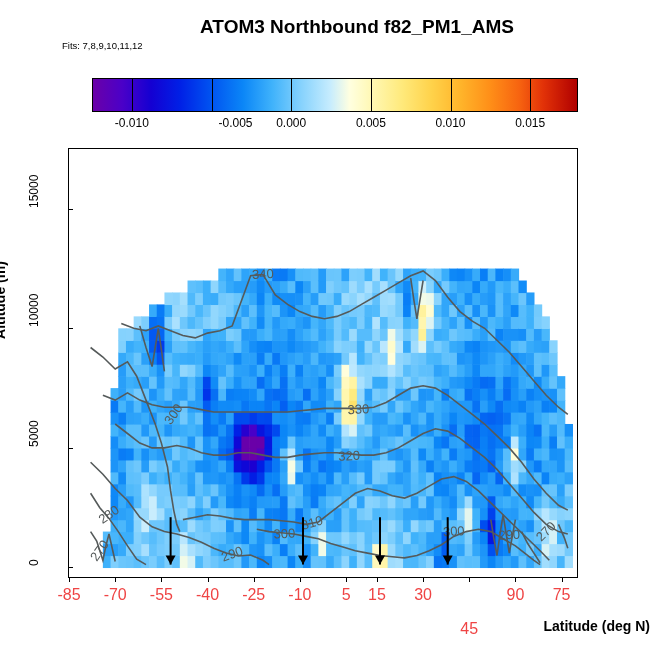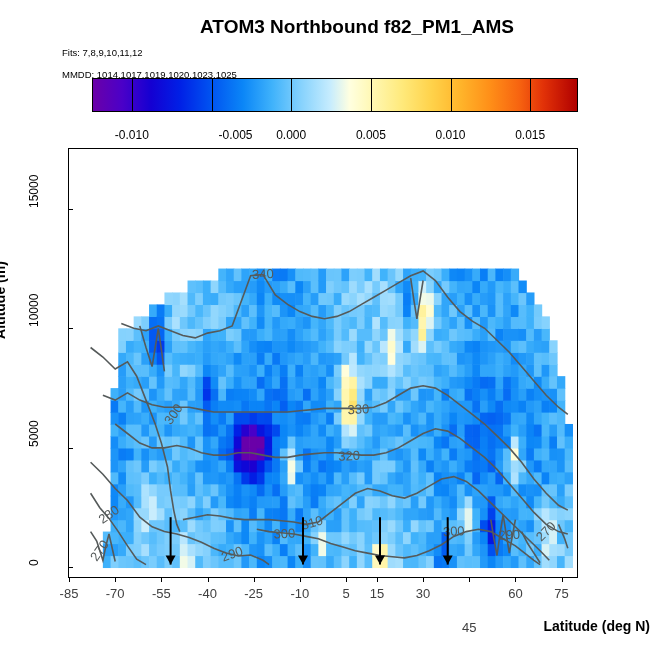--- a/index.html
+++ b/index.html
@@ -1,57 +1,56 @@
 <!DOCTYPE html>
 <html><head>
 <meta charset="utf-8">
 <style>
   html,body{margin:0;padding:0;}
   body{width:650px;height:650px;background:#ffffff;font-family:"Liberation Sans",sans-serif;overflow:hidden;}
   #root{position:relative;width:650px;height:650px;}
 
   .ttl{position:absolute;left:0;top:16px;width:650px;text-align:center;font-size:19px;font-weight:bold;color:#000;padding-left:32px;}
-  .note{position:absolute;font-size:9.5px;color:#000;white-space:nowrap;margin-top:7px;}
+  .note{position:absolute;font-size:9.5px;color:#000;white-space:nowrap;}
   .note.n1{left:62px;top:40px;}
   .note.n2{left:62px;top:62px;}
 
   
   #cbwrap{position:absolute;left:92px;top:78px;width:486px;height:34px;}
   #cbar{position:absolute;left:0;top:0;width:486px;height:34px;border:1px solid #000;box-sizing:border-box;
         background:linear-gradient(to right,
           #6a00a8 0%, #4b00c8 6%, #1400d2 12%, #0020e6 18%, #0050f0 24%,
           #0b86f7 31%, #3fb2fb 37%, #86d2fd 43%, #c6ecfe 49%,
           #ffffe0 53%, #fff7b0 58%, #ffe97a 64%, #ffd24a 70%,
           #ffb42a 76%, #ff8f18 82%, #f76410 88%, #e23208 93%, #b00000 100%);}
   #cbticks{position:absolute;left:0;top:0;width:486px;height:34px;}
   #cbticks i{position:absolute;top:0;width:1px;height:34px;background:#000;}
-  .cblabels{position:absolute;left:92px;top:128px;width:486px;height:16px;}
+  .cblabels{position:absolute;left:92px;top:116px;width:486px;height:16px;}
   .cblabels span{position:absolute;top:0;font-size:12px;color:#000;transform:translateX(-50%);white-space:nowrap;}
 
   
   #plot{position:absolute;left:68px;top:148px;width:510px;height:430px;border:1px solid #000;box-sizing:border-box;overflow:hidden;background:#fff;}
   #plot svg{position:absolute;left:0;top:0;}
 
   
   .xlab{position:absolute;left:0;top:618px;width:650px;text-align:right;font-size:14px;font-weight:bold;color:#000;}
   .ylab{position:absolute;left:0px;top:300px;font-size:14px;font-weight:bold;color:#000;transform:translate(-50%,-50%) rotate(-90deg);transform-origin:center;width:160px;text-align:center;}
 
-  .xtick{position:absolute;font-size:13px;color:#404040;transform:translateX(-50%);white-space:nowrap;}
+  .xtick{position:absolute;font-size:16px;color:#ef4444;transform:translateX(-50%);white-space:nowrap;}
   .xtickmark{position:absolute;width:1px;height:5px;background:#000;}
   .ytick{position:absolute;font-size:12px;color:#000;white-space:nowrap;transform-origin:center;}
   .ytickmark{position:absolute;height:1px;width:5px;background:#000;}
 </style>
 </head>
 <body>
 
 <div id="root">
 
   <div class="ttl">ATOM3 Northbound f82_PM1_AMS</div>
   <div class="note n1">Fits: 7,8,9,10,11,12</div>
-  <div class="note n2">MMDD: 1014,1017,1019,1020,1023,1025</div>
 
   <div id="cbwrap">
     <div id="cbar"></div>
     <div id="cbticks">
         <i style="left: 39.8px;"></i>
         <i style="left: 119.5px;"></i>
         <i style="left: 199.2px;"></i>
         <i style="left: 278.9px;"></i>
         <i style="left: 358.5px;"></i>
         <i style="left: 438.2px;"></i>
@@ -1561,21 +1560,21 @@
       <div class="xtick" style="left: 299.9px; top: 586px;">-10</div>
       <div class="xtickmark" style="left: 346.1px; top: 577px;"></div>
       <div class="xtick" style="left: 346.1px; top: 586px;">5</div>
       <div class="xtickmark" style="left: 376.9px; top: 577px;"></div>
       <div class="xtick" style="left: 376.9px; top: 586px;">15</div>
       <div class="xtickmark" style="left: 423.1px; top: 577px;"></div>
       <div class="xtick" style="left: 423.1px; top: 586px;">30</div>
       <div class="xtickmark" style="left: 469.2px; top: 577px;"></div>
       <div class="xtick" style="left: 469.2px; top: 620px;">45</div>
       <div class="xtickmark" style="left: 515.4px; top: 577px;"></div>
-      <div class="xtick" style="left: 515.4px; top: 586px;">60</div>
+      <div class="xtick" style="left: 515.4px; top: 586px;">90</div>
       <div class="xtickmark" style="left: 561.6px; top: 577px;"></div>
       <div class="xtick" style="left: 561.6px; top: 586px;">75</div>
     </div>
   <div id="yaxis">
       <div class="ytickmark" style="left: 68px; top: 567.4px;"></div>
       <div class="ytick" style="left: 34px; top: 559.436px; transform: rotate(-90deg); width: 0px; text-align: center;">0</div>
       <div class="ytickmark" style="left: 68px; top: 447.9px;"></div>
       <div class="ytick" style="left: 34px; top: 439.883px; transform: rotate(-90deg); width: 0px; text-align: center;">5000</div>
       <div class="ytickmark" style="left: 68px; top: 328.3px;"></div>
       <div class="ytick" style="left: 34px; top: 320.33px; transform: rotate(-90deg); width: 0px; text-align: center;">10000</div>

